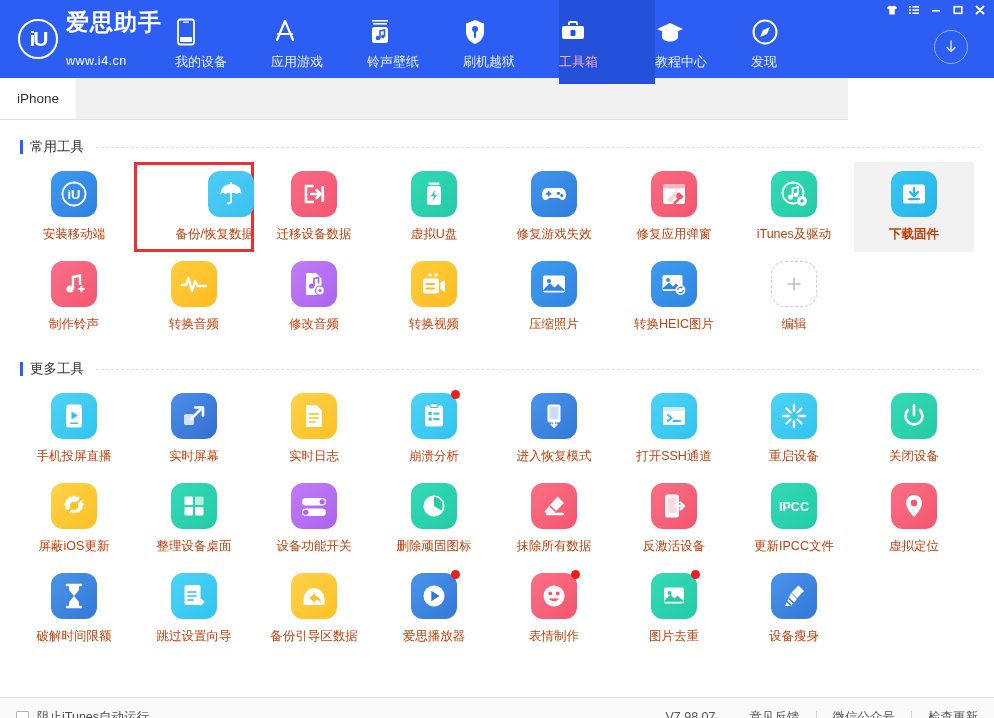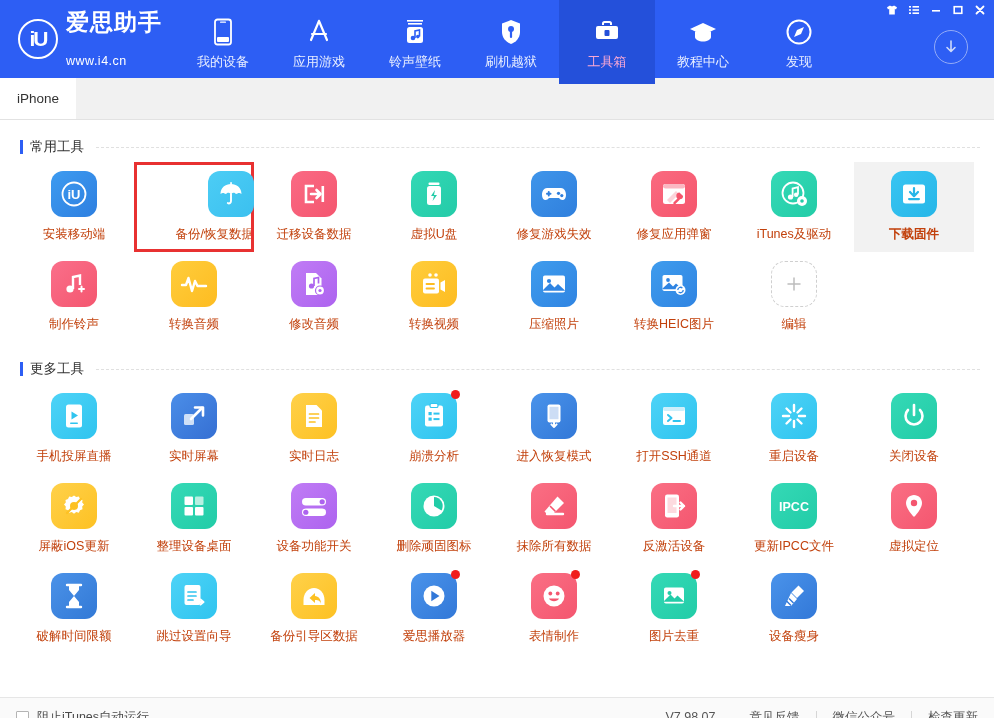--- a/index.html
+++ b/index.html
@@ -30,21 +30,21 @@
     flex: 0 0 auto;
   }
   .logo-text { margin-left: 8px; color: #fff; line-height: 1.05; }
   .logo-text .cn { font-size: 23px; font-weight: bold; letter-spacing: 1px; }
   .logo-text .url { font-size: 12.5px; letter-spacing: 0.5px; margin-top: 20px; }
 
   .nav { display: flex; height: 78px; align-items: stretch; }
   .nav-item {
     width: 96px; height: 84px;
     display: flex; flex-direction: column;
-    align-items: center; justify-content: center;
+    align-items: flex-start; justify-content: center;
     color: #e8eeff; cursor: pointer;
     padding-top: 4px;
   }
   .nav-item.active { background: #2450da; color: #f9a8d4; }
   .nav-item .nico { height: 30px; display: flex; align-items: center; justify-content: center; }
   .nav-item .nlabel { font-size: 13px; margin-top: 6px; }
 
   .dl-btn {
     position: absolute; right: 26px; top: 30px;
     width: 34px; height: 34px; border-radius: 50%;
@@ -58,21 +58,21 @@
     display: flex; align-items: center; gap: 2px;
   }
   .wc {
     width: 20px; height: 18px;
     display: flex; align-items: center; justify-content: center;
     cursor: pointer; color: #fff;
   }
 
   
   .tabbar {
-    width: 994px; height: 42px;
+    width: 848px; height: 42px;
     background: #f1f1f1;
     border-bottom: 1px solid #e2e2e2;
     display: flex; align-items: flex-end;
   }
   .tab {
     height: 42px; min-width: 76px; padding: 0 14px;
     background: #ffffff;
     display: flex; align-items: center; justify-content: center;
     font-size: 13.5px; color: #333; cursor: pointer;
   }

